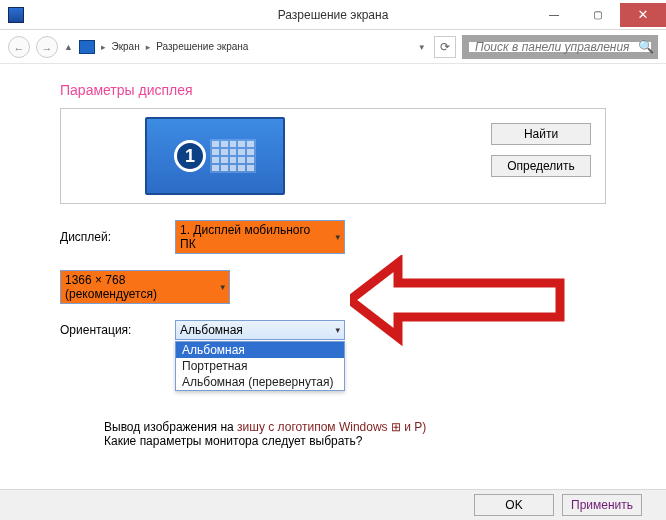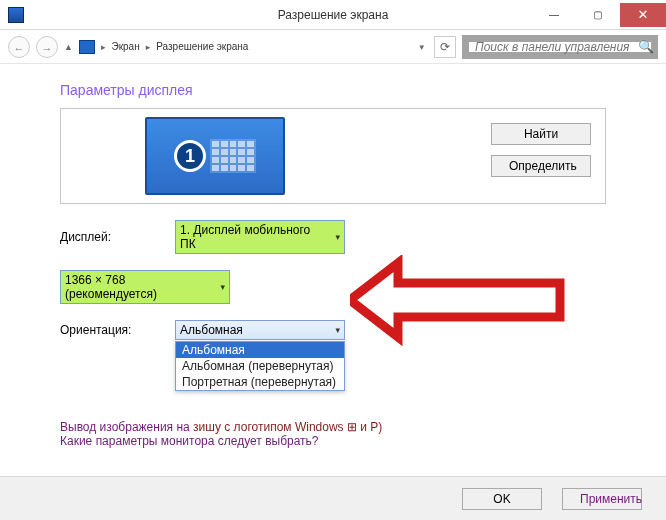--- a/index.html
+++ b/index.html
@@ -16,48 +16,48 @@
   .navarrow { width: 22px; height: 22px; border: 1px solid #ccc; border-radius: 50%; display: flex; align-items: center; justify-content: center; font-size: 11px; color: #777; background: #fafafa; }
   .bcicon { width: 16px; height: 14px; background: #1e68c9; border: 1px solid #0e3d80; display: inline-block; }
   .bcitem { font-size: 10px; color: #333; }
   .bctri { font-size: 9px; color: #666; }
   .refresh { width: 22px; height: 22px; border: 1px solid #ccc; display: flex; align-items: center; justify-content: center; font-size: 12px; color: #666; margin-left: 4px; }
   .searchbox { margin-left: auto; display: flex; align-items: center; border: 7px solid #a3a3a3; height: 24px; width: 196px; }
   .searchbox input { border: none; outline: none; font-size: 12px; padding: 0 6px; color: #888; flex: 1; font-style: italic; background: transparent; }
   .searchbox .sicon { width: 24px; display: flex; align-items: center; justify-content: center; color: #5a9be2; font-size: 13px; }
 
   .content { padding: 18px 60px 0 60px; }
-  .heading { color: #8b5cf6; font-size: 14px; margin-bottom: 10px; }
+  .heading { color: #ec4899; font-size: 14px; margin-bottom: 10px; }
 
   .preview-box { border: 1px solid #c7c7c7; height: 96px; display: flex; align-items: center; padding: 0 14px; position: relative; }
   .monitor { width: 140px; height: 78px; background: linear-gradient(#3d8be4,#2c6cc7); border: 2px solid #1a4d96; border-radius: 2px; position: relative; margin-left: 70px; }
   .monitor .inner { position: absolute; inset: 6px; display: flex; align-items: center; justify-content: center; gap: 4px; }
   .circle { width: 32px; height: 32px; border-radius: 50%; background: #0d4186; color: #fff; display: flex; align-items: center; justify-content: center; font-size: 18px; font-weight: bold; border: 3px solid #fff; }
   .grid { width: 46px; height: 34px; display: grid; grid-template-columns: repeat(5,1fr); grid-template-rows: repeat(4,1fr); gap: 2px; background: rgba(255,255,255,0.2); padding: 2px; }
   .grid div { background: rgba(255,255,255,0.6); }
-  .btn { background: #f0f0f0; border: 1px solid #aaa; font-size: 12px; padding: 3px 17px; width: 100px; text-align: center; }
+  .btn { background: #f0f0f0; border: 1px solid #aaa; font-size: 12px; padding: 3px 8px; width: 100px; text-align: center; }
   .preview-btns { position: absolute; right: 14px; top: 14px; display: flex; flex-direction: column; gap: 10px; }
 
   .formrow { display: flex; align-items: center; margin-top: 16px; }
   .formlabel { width: 115px; font-size: 12px; color: #000000; }
-  .select { border: 1px solid #7a9fd4; background: #bef264; font-size: 12px; padding: 2px 4px; display: flex; align-items: center; justify-content: space-between; }
+  .select { border: 1px solid #7a9fd4; background: #f97316; font-size: 12px; padding: 2px 4px; display: flex; align-items: center; justify-content: space-between; }
   .select .tri { font-size: 9px; color: #333; margin-left: 8px; }
   .sel-display { width: 170px; }
   .sel-res { width: 170px; }
   .sel-orient { width: 170px; background: linear-gradient(#eaf2fc,#d7e7fa); }
 
   .dropdown { position: absolute; border: 1px solid #7a9fd4; background: #fff; width: 170px; box-shadow: 0 2px 4px rgba(0,0,0,0.2); }
   .dropdown .opt { font-size: 12px; padding: 1px 6px; color: #222; white-space: nowrap; overflow: hidden; }
   .dropdown .opt.sel { background: #2f6fd0; color: #fff; }
 
   .links { margin-top: 24px; font-size: 12px; }
-  .link { color: #701a75; display: block; margin-bottom: 10px; }
+  .link { color: #000000; display: block; margin-bottom: 10px; margin-left: 44px; }
   .inline-text { color: #7f1d1d; }
 
-  .footer { position: absolute; bottom: 0; left: 0; right: 0; height: 44px; background: #f0f0f0; border-top: 1px solid #d9d9d9; display: flex; align-items: center; justify-content: flex-end; padding-right: 24px; gap: 20px; }
+  .footer { position: absolute; bottom: 0; left: 0; right: 0; height: 31px; background: #f0f0f0; border-top: 1px solid #d9d9d9; display: flex; align-items: center; justify-content: flex-end; padding-right: 24px; gap: 8px; }
   .footer .btn { width: 80px; }
   .footer .btn.disabled { color: #701a75; }
 
   .arrow-svg { position: absolute; pointer-events: none; }
 
   .orient-wrap { position: relative; }
 </style>
 </head>
 <body>
 
@@ -142,22 +142,22 @@
   </div>
 
   <div class="formrow orient-wrap">
     <div class="formlabel">Ориентация:</div>
     <div class="select sel-orient">
       <span>Альбомная</span>
       <span class="tri">▾</span>
     </div>
     <div class="dropdown" id="orient-dd" style="left:115px; top:21px;">
         <div class="opt sel">Альбомная</div>
+        <div class="opt">Портретная</div>
         <div class="opt">Альбомная (перевернутая)</div>
-        <div class="opt">Портретная (перевернутая)</div>
       </div>
   </div>
 
   <div class="links" style="margin-top:80px;">
     <div>
       <span class="link" style="display:inline">Вывод изображения на</span>
       <span class="inline-text"> </span>
       <span class="inline-text">зишу с логотипом Windows</span>
       <span class="inline-text"> ⊞ </span>
       <span class="inline-text">и P)</span>

